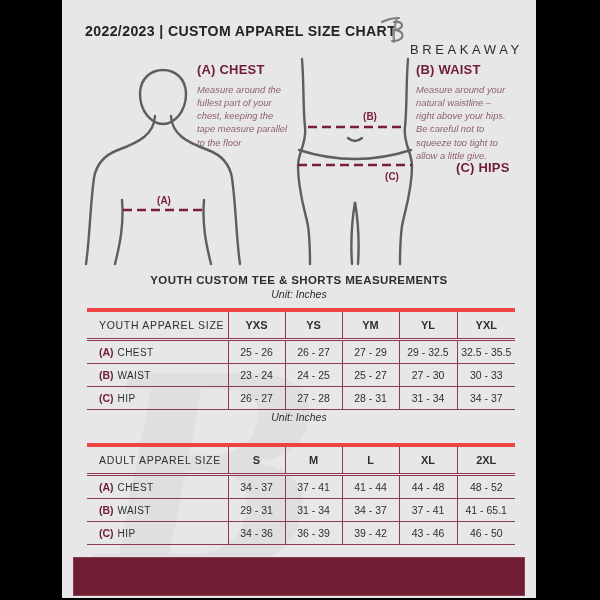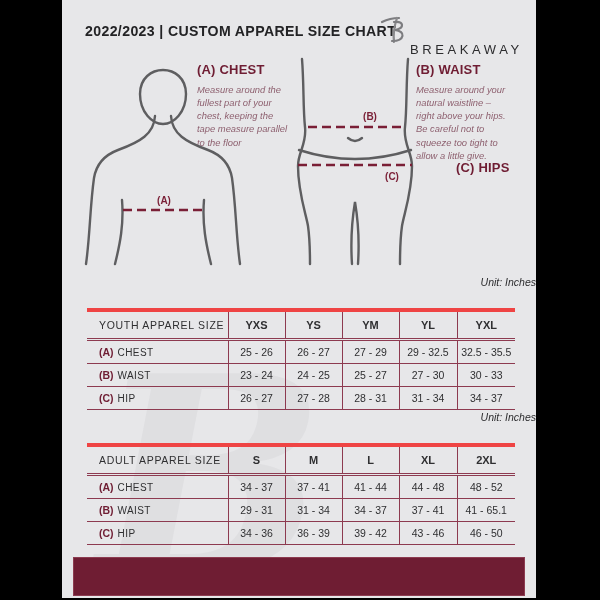--- a/index.html
+++ b/index.html
@@ -36,21 +36,21 @@
   }
   .instr-a{left:135px;top:62px;width:104px;}
   .instr-b{left:354px;top:62px;width:110px;}
   .instr-c{left:354px;top:160px;width:114px;margin-left:40px;}
 
   
   .sect{left:0;width:474px;text-align:center;}
   .sect .t{
     font-size:11.5px;font-weight:bold;color:#2d2d2f;letter-spacing:.4px;
   }
-  .sect .u{font-size:10.5px;font-style:italic;color:#2d2d2f;margin-top:2px;text-align:right;}
+  .sect .u{font-size:10.5px;font-style:italic;color:#2d2d2f;margin-top:2px;}
 
   
   .tblwrap{left:25px;width:428px;z-index:2;}
   table.size{
     border-collapse:collapse;table-layout:fixed;width:428px;
     font-family:"Liberation Sans",sans-serif;
   }
   table.size th,table.size td{
     padding:0;text-align:center;vertical-align:middle;color:#2f2f31;
   }
@@ -147,20 +147,21 @@
       <g stroke="#7a1f36" stroke-width="2.4" stroke-dasharray="9 5">
         <line x1="228" y1="111" x2="342" y2="111"></line>
       </g>
       <text x="94" y="150" text-anchor="middle" font-size="10" font-weight="bold" fill="#7a1f36" font-family="Liberation Sans, sans-serif">(A)</text>
       <text x="300" y="66" text-anchor="middle" font-size="10" font-weight="bold" fill="#7a1f36" font-family="Liberation Sans, sans-serif">(B)</text>
       <text x="322" y="126" text-anchor="middle" font-size="10" font-weight="bold" fill="#7a1f36" font-family="Liberation Sans, sans-serif">(C)</text>
 
     </svg>
 
     <div class="abs sect" style="top:274px;">
+      <div class="t">YOUTH CUSTOM TEE &amp; SHORTS MEASUREMENTS</div>
       <div class="u">Unit: Inches</div>
     </div>
 
     <div class="abs tblwrap" style="top:308px;">
       <table class="size">
         <colgroup>
             <col style="width:141px">
             <col style="width:57px">
             <col style="width:57px">
             <col style="width:57px">

